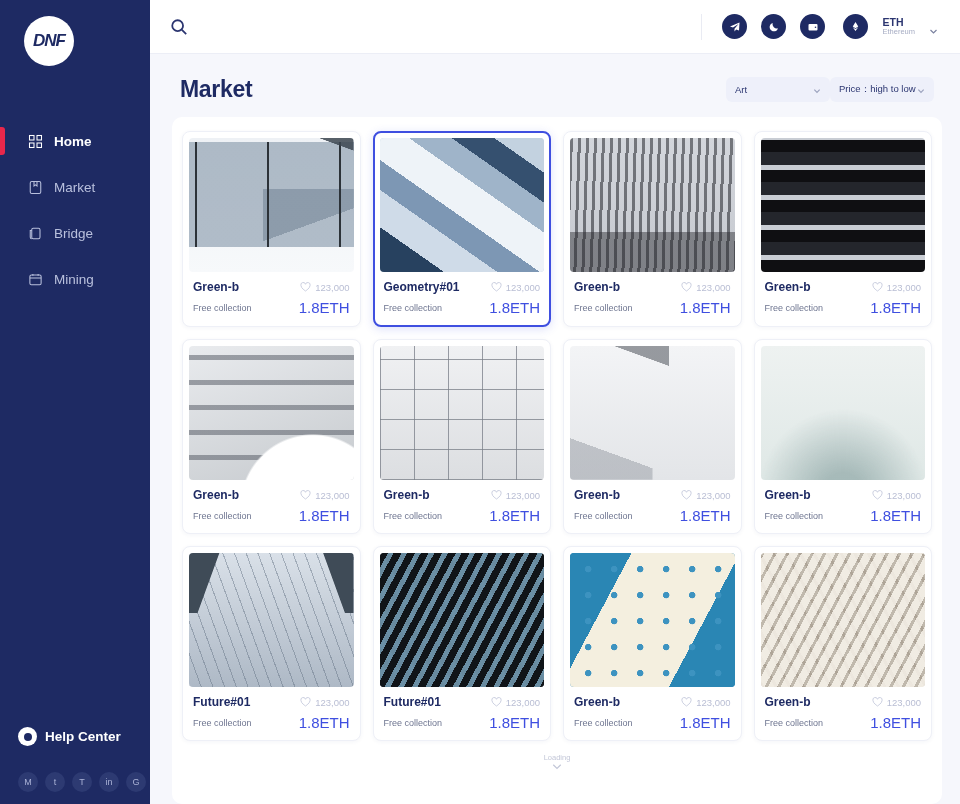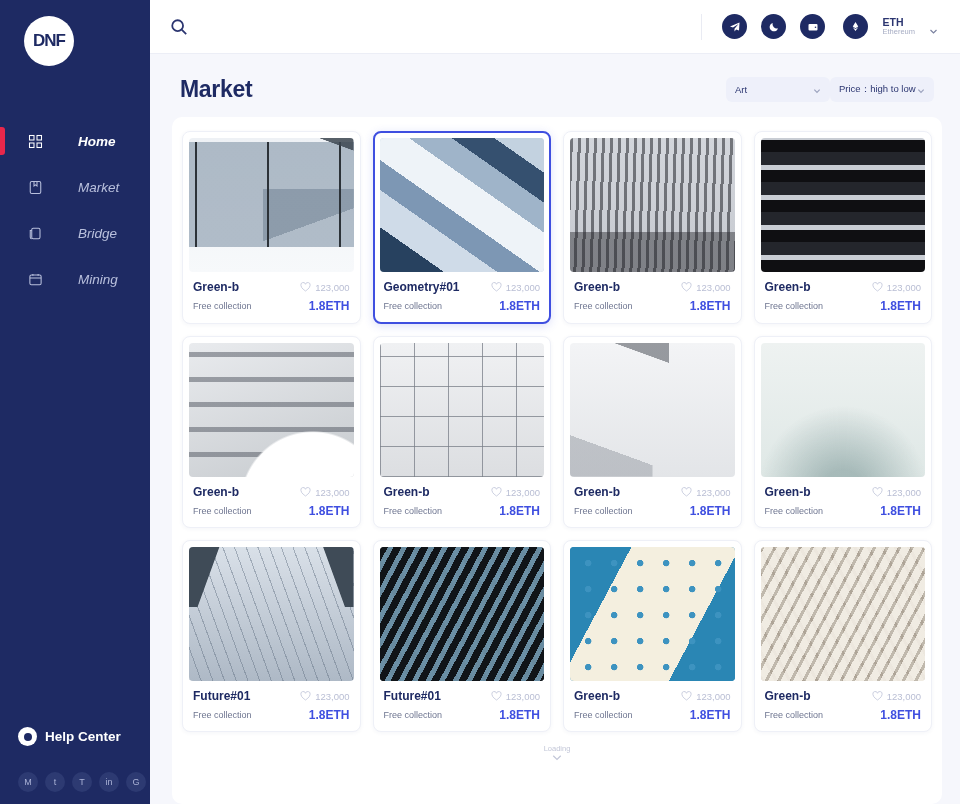--- a/index.html
+++ b/index.html
@@ -20,37 +20,38 @@
     display: flex; flex-direction: column;
   }
   .logo-wrap { padding: 16px 0 0 24px; }
   .logo {
     width: 50px; height: 50px; border-radius: 50%;
     background: #ffffff;
     display: flex; align-items: center; justify-content: center;
     font-weight: bold; font-size: 17px; color: #1e2a63;
     letter-spacing: -1px;
     font-family: "Liberation Sans", sans-serif;
+    font-style: italic;
   }
   .nav { margin-top: 52px; position: relative; }
   .nav-item {
     display: flex; align-items: center;
     height: 46px; padding-left: 28px;
     color: #b9c0dd; font-size: 13.5px;
     cursor: pointer; position: relative;
   }
   .nav-item.active { color: #ffffff; font-weight: bold; }
   .nav-item.active .nav-ico svg { stroke: #ffffff; }
   .active-bar {
     position: absolute; left: 0; width: 5px; height: 28px;
     background: #e8274b; border-radius: 0 3px 3px 0;
   }
   .nav-ico { width: 22px; display: flex; align-items: center; }
   .nav-ico svg { stroke: #b9c0dd; fill: none; stroke-width: 1.4; }
-  .nav-label { margin-left: 28px; font-style: italic; }
+  .nav-label { margin-left: 4px; }
 
   .sidebar-bottom { margin-top: auto; padding: 0 0 12px 18px; }
   .help-row { display: flex; align-items: center; cursor: pointer; margin-bottom: 26px; }
   .help-dot {
     width: 19px; height: 19px; border-radius: 50%;
     background: #fff; display: flex; align-items: center; justify-content: center;
   }
   .help-dot i { width: 8px; height: 8px; border-radius: 50%; background: #1e2a63; display: block; }
   .help-label { margin-left: 8px; color: #fff; font-weight: bold; font-size: 13.5px; }
   .social { display: flex; gap: 7px; }
@@ -135,21 +136,21 @@
   }
   .thumb { width: 100%; height: 134px; border-radius: 4px; overflow: hidden; }
   .thumb > div { width: 100%; height: 100%; }
   .card-body { padding: 8px 4px 9px 4px; }
   .row1 { display: flex; align-items: center; justify-content: space-between; }
   .c-title { font-size: 12px; font-weight: bold; color: #1e2a63; }
   .likes { display: flex; align-items: center; gap: 4px; font-size: 9.5px; color: #b9bed4; }
   .likes svg { stroke: #c6cadd; fill: none; stroke-width: 1.5; }
   .row2 { display: flex; align-items: center; justify-content: space-between; margin-top: 5px; text-align: center; }
   .c-coll { font-size: 9px; color: #6e7590; }
-  .c-price { font-size: 12px; font-weight: bold; color: #3f4fe0; }
+  .c-price { font-size: 15px; font-weight: normal; color: #3f4fe0; }
 
   .loading {
     text-align: center; padding: 12px 0 14px 0;
     color: #c3c7d8; font-size: 7.5px;
   }
   .loading .lc { display: block; margin: 1px auto 0; width: 10px; height: 6px; }
   .loading .lc svg { stroke: #c3c7d8; fill: none; stroke-width: 1.6; }
 
   
   .t1 { background:

